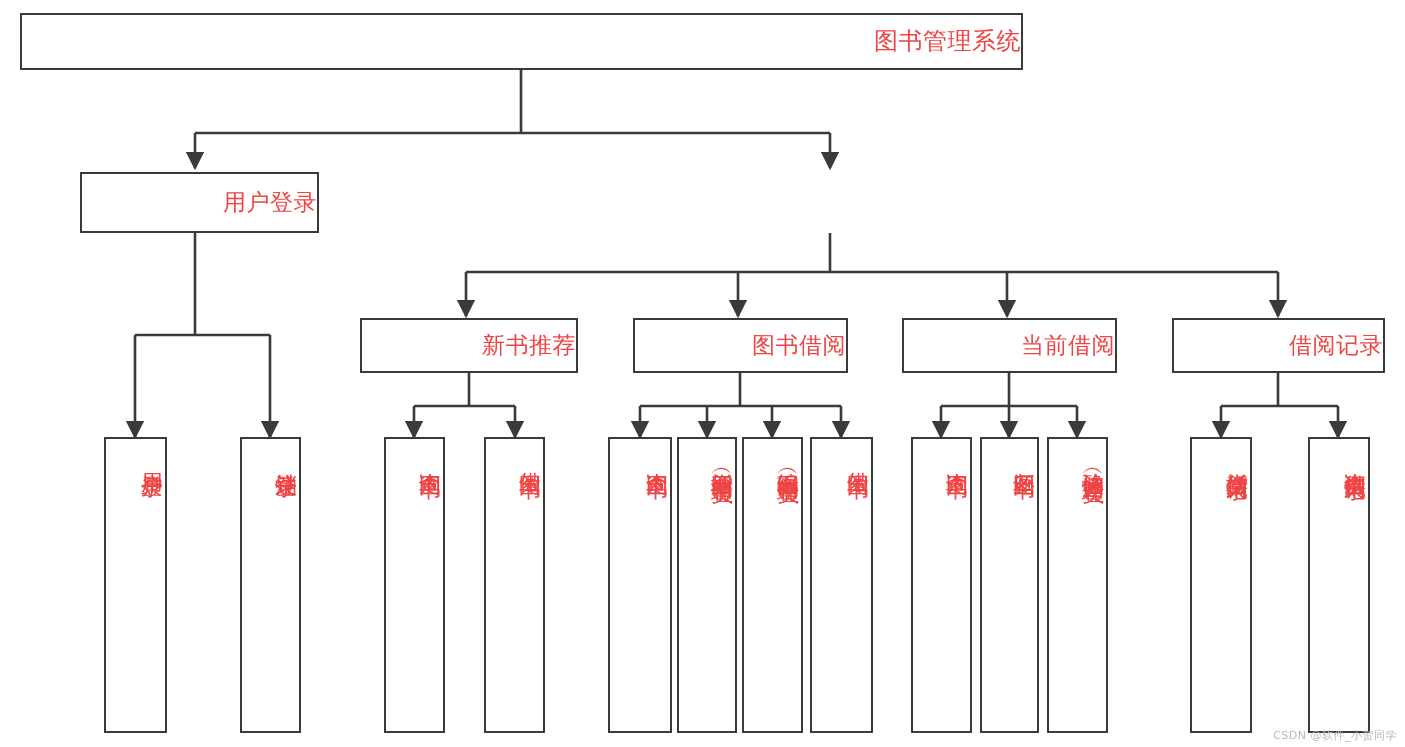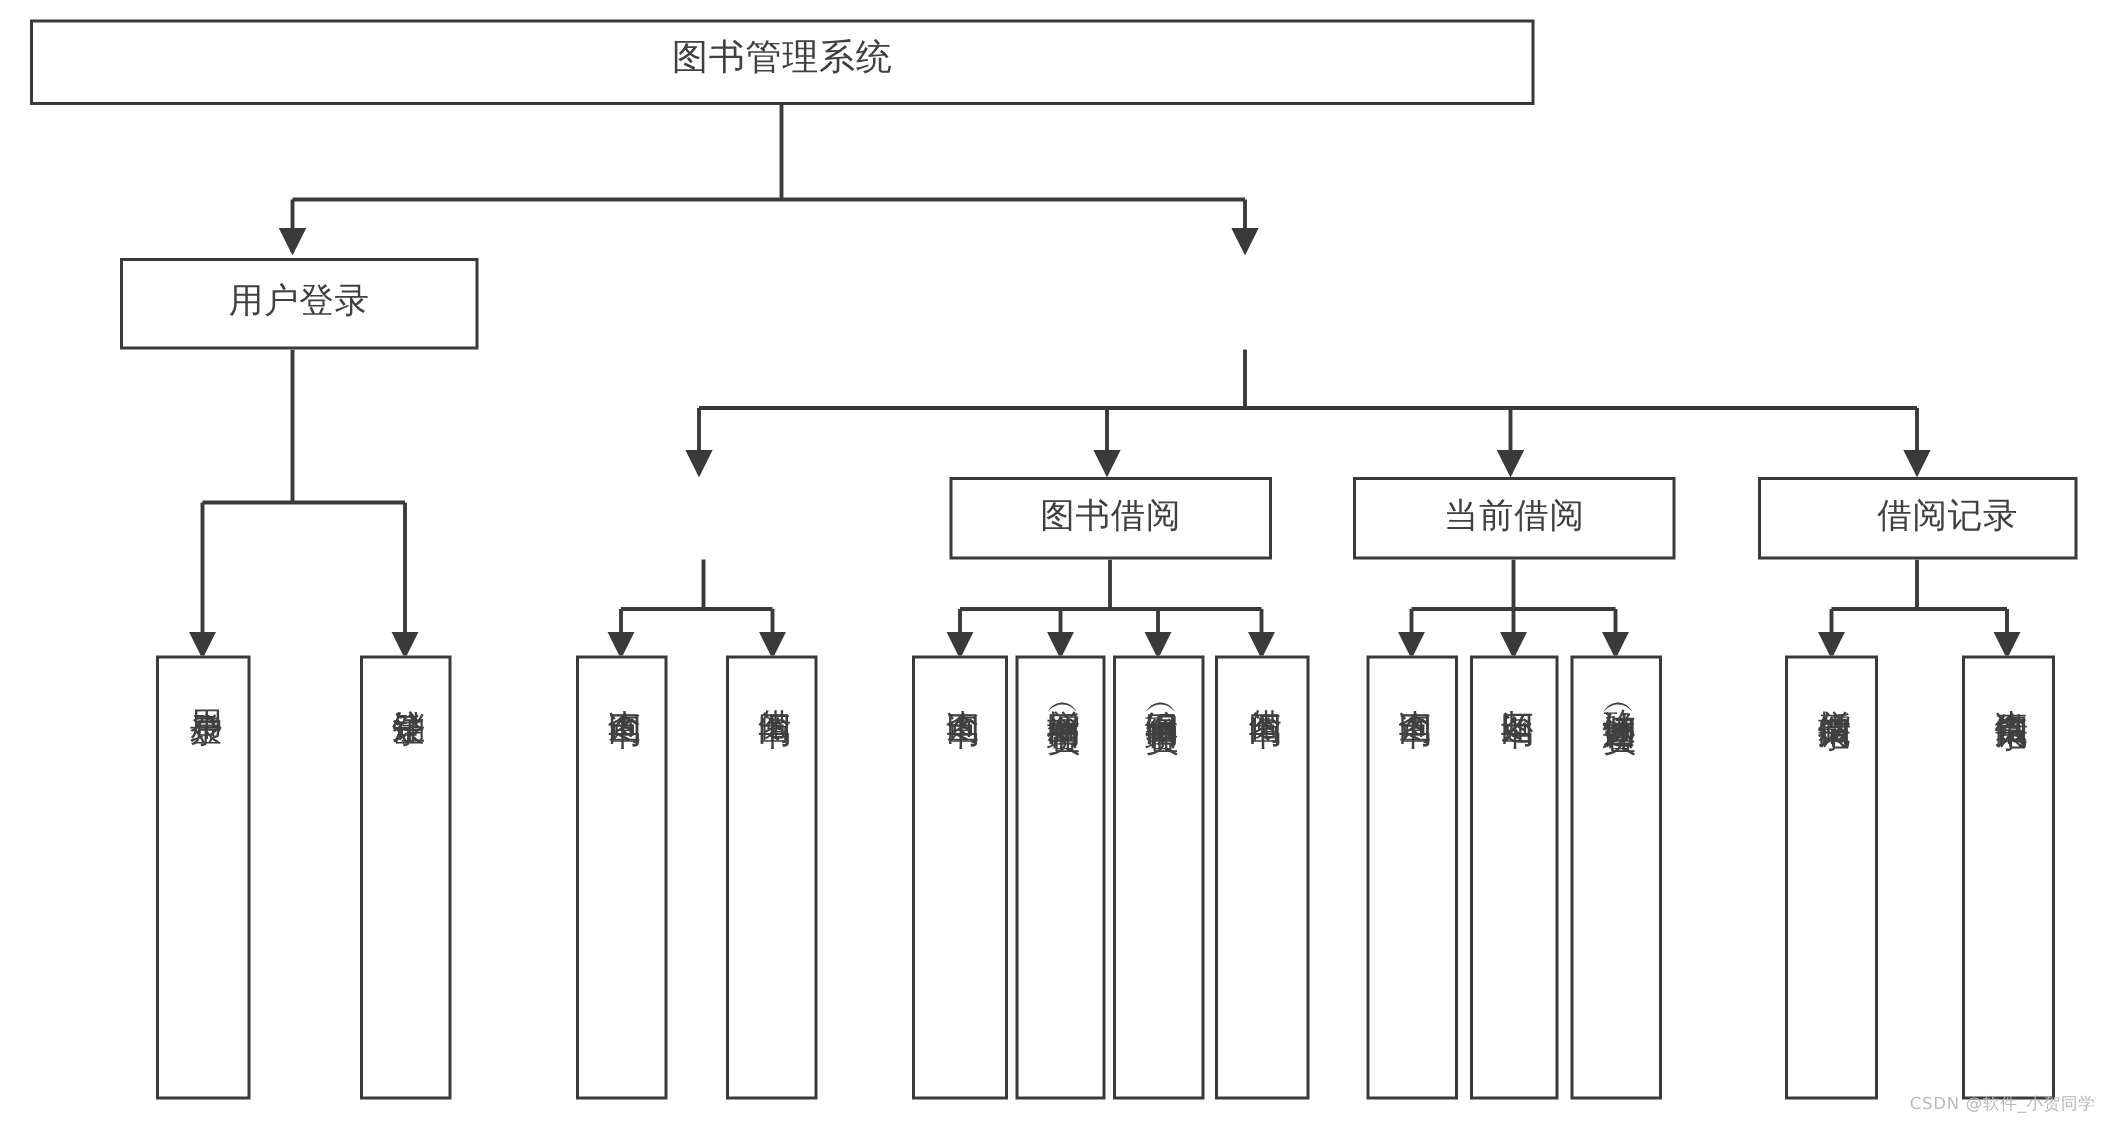--- a/index.html
+++ b/index.html
@@ -26,24 +26,23 @@
     height: 747px;
     pointer-events: none;
   }
   .node {
     position: absolute;
     box-sizing: border-box;
     background: #ffffff;
     border: 2.5px solid #3a3a3a;
     display: flex;
     align-items: center;
-    justify-content: center;
-    color: #404040;
+    justify-content: flex-end;
+    color: #ef4444;
     z-index: 2;
-    font-family: Liberation Mono, monospace;
   }
   .node .label {
     display: block;
     text-align: center;
     line-height: 1.18;
     white-space: nowrap;
   }
   
   .node.horiz .label {
     font-size: 23px;
@@ -134,20 +133,23 @@
 
   <div class="node horiz root" style="left:20px; top:13px; width:1003px; height:57px;">
     <span class="label">图书管理系统</span>
   </div>
 
   <div class="node horiz" style="left:80px; top:172px; width:239px; height:61px;">
     <span class="label">用户登录</span>
   </div>
 
 
+  <div class="node horiz" style="left:360px; top:318px; width:218px; height:55px;">
+    <span class="label">新书推荐</span>
+  </div>
 
   <div class="node horiz" style="left:902px; top:318px; width:215px; height:55px;">
     <span class="label">当前借阅</span>
   </div>
 
   <div class="node horiz" style="left:633px; top:318px; width:215px; height:55px;">
     <span class="label">图书借阅</span>
   </div>
 
   <div class="node horiz" style="left:1172px; top:318px; width:213px; height:55px;padding-left:40px;">

